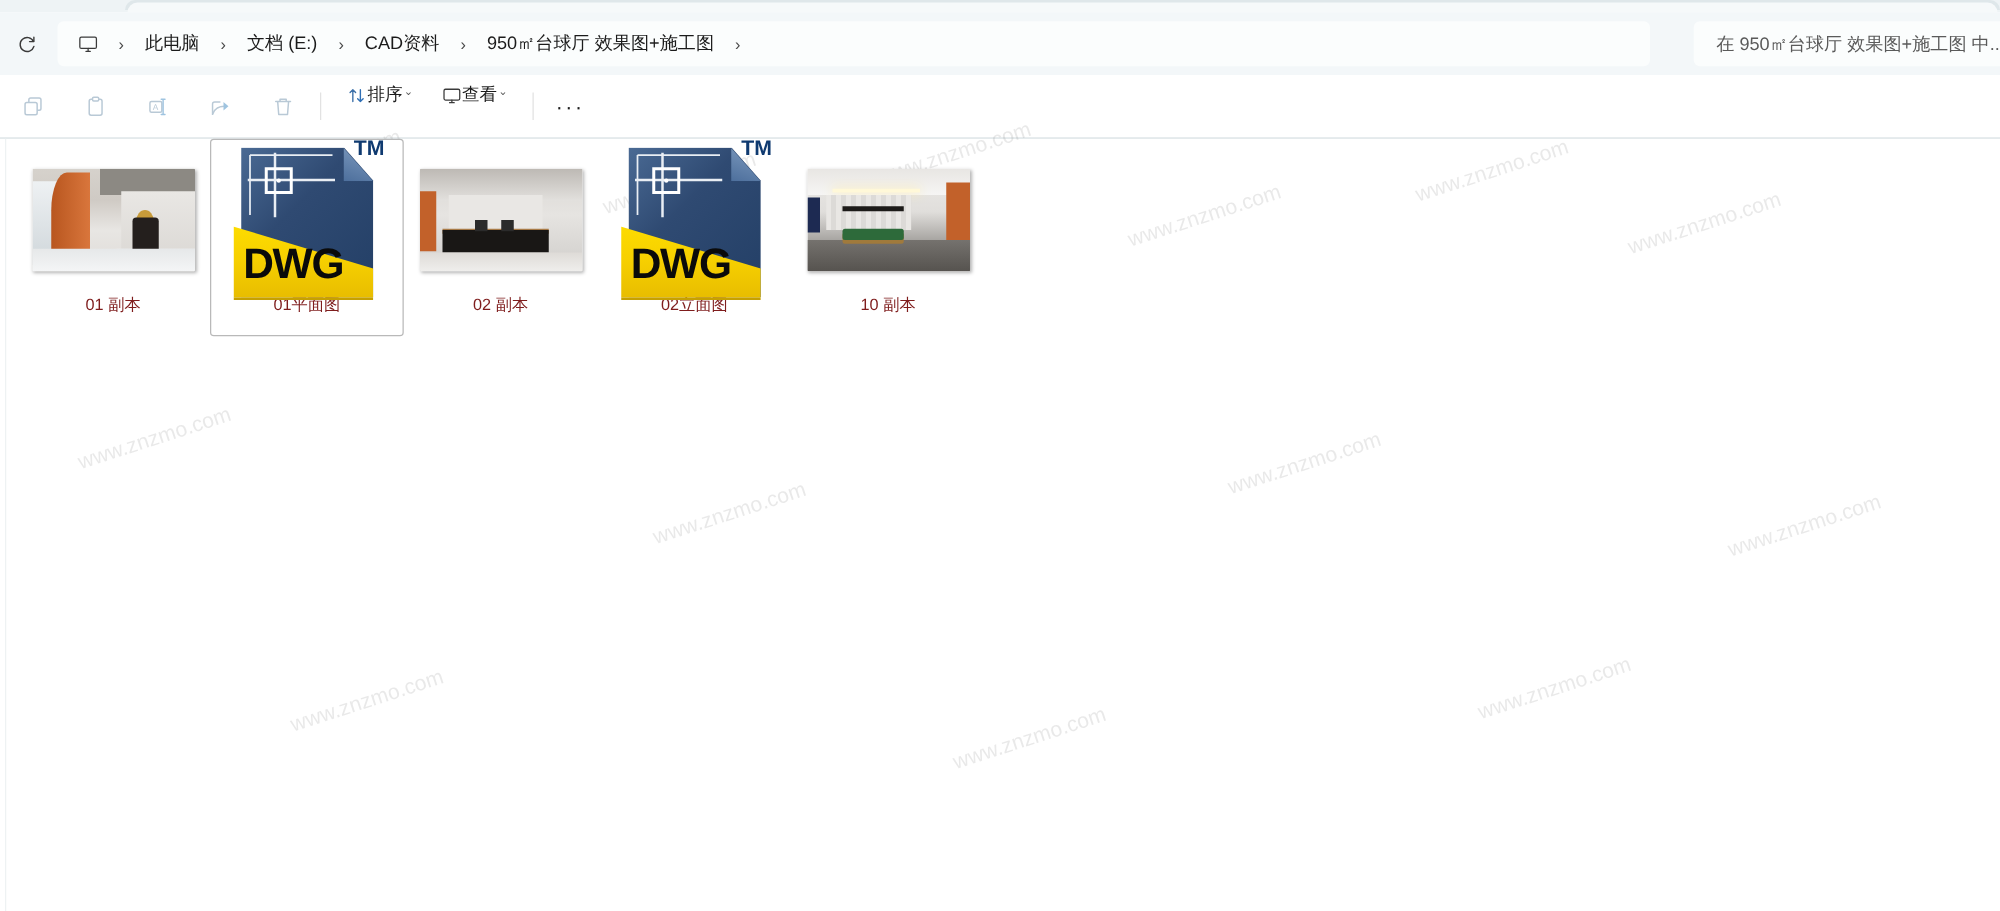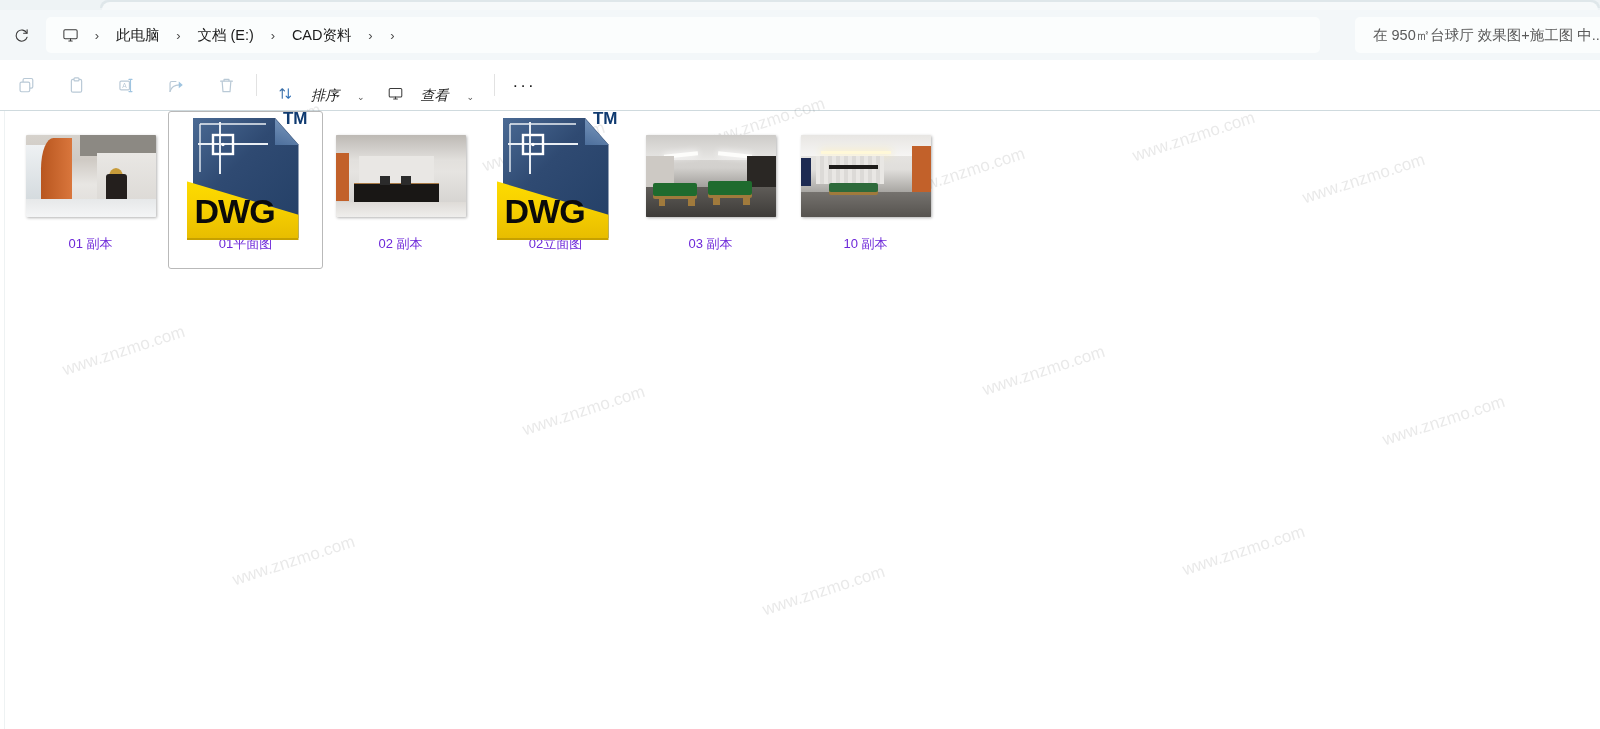--- a/index.html
+++ b/index.html
@@ -72,22 +72,22 @@
   .cmd-icon-btn {
     width: 42px; height: 34px; margin-left: 8px;
     display: flex; align-items: center; justify-content: center;
     border-radius: 5px; cursor: pointer;
   }
   .cmd-icon-btn:first-child { margin-left: 5px; }
   .cmd-divider {
     width: 1px; height: 22px; background: #e2e2e2; margin: 0 9px;
   }
   .cmd-text-btn {
-    height: 34px; display: flex; align-items: flex-end; gap: 17px;
-    padding: 0 11px; border-radius: 5px; cursor: pointer; font-style: italic;
+    height: 34px; display: flex; align-items: flex-start; gap: 0;
+    padding: 0 11px; border-radius: 5px; cursor: pointer;
   }
   .cmd-text-btn .lbl { font-size: 14px; color: #1b1b1b; line-height: 1; }
   .cmd-text-btn .chev { font-size: 9px; color: #555; margin-left: 1px; }
   .cmd-more {
     width: 40px; height: 34px; display: flex; align-items: center;
     justify-content: center; border-radius: 5px; cursor: pointer;
     letter-spacing: 2px; font-size: 17px; color: #1b1b1b; line-height: 1;
   }
 
   
@@ -122,21 +122,21 @@
   .thumb-wrap {
     height: 112px; width: 148px; display: flex;
     align-items: center; justify-content: center;
   }
   .thumb-photo {
     width: 130px; height: 82px; border-radius: 1px;
     box-shadow: 1px 1px 3px rgba(0,0,0,0.30);
     position: relative; overflow: hidden;
   }
   .cell-label {
-    font-size: 13px; color: #6d28d9; margin-top: 4px;
+    font-size: 13px; color: #7f1d1d; margin-top: 4px;
     white-space: nowrap; line-height: 1.2;
   }
 
   
   .dwg-icon { position: relative; width: 118px; height: 128px; }
   .dwg-sheet {
     position: absolute; left: 6px; top: 6px; width: 106px; height: 120px;
     background: linear-gradient(135deg, #4a6a94 0%, #2f4a72 40%, #233f66 100%);
     clip-path: polygon(0 0, 78% 0, 100% 22%, 100% 100%, 0 100%);
   }
@@ -310,20 +310,21 @@
           <path d="M8 16.6h4M10 13.8v2.8" stroke="#3a3a3a" stroke-width="1.2" stroke-linecap="round"></path>
         </svg>
       </span>
       <span class="crumb-sep">›</span>
       <span class="crumb">此电脑</span>
       <span class="crumb-sep">›</span>
       <span class="crumb">文档 (E:)</span>
       <span class="crumb-sep">›</span>
       <span class="crumb">CAD资料</span>
       <span class="crumb-sep">›</span>
+      <span class="crumb">950㎡台球厅 效果图+施工图</span>
       <span class="crumb-sep">›</span>
     </div>
 
     <div class="searchbox">
       <span class="ph">在 950㎡台球厅 效果图+施工图 中...</span>
     </div>
   </div>
 
   <div class="cmdbar">
 
@@ -481,41 +482,20 @@
               <circle cx="25" cy="22.5" r="1.7" fill="#ffffff"></circle>
             </svg>
             <div class="dwg-band"></div>
             <div class="dwg-text">DWG</div>
             <div class="dwg-tm">TM</div>
           </div>
         </div>
         <div class="cell-label">02立面图</div>
       </div>
 
-      <div class="cell">
-        <div class="thumb-wrap">
-          <div class="thumb-photo">
-            <div class="scene sbil">
-              <div class="ceil"></div>
-                <div class="lightA"></div>
-                <div class="lightB"></div>
-              <div class="wallL"></div>
-                <div class="wallR"></div>
-                <div class="floor"></div>
-              <div class="legA"></div>
-                <div class="legB"></div>
-                <div class="legC"></div>
-                <div class="legD"></div>
-              <div class="tblA"></div>
-                <div class="tblB"></div>
-            </div>
-          </div>
-        </div>
-        <div class="cell-label">03 副本</div>
-      </div>
 
 
 
 
       <div class="cell">
         <div class="thumb-wrap">
           <div class="thumb-photo">
             <div class="scene s10">
               <div class="ceil"></div>
                 <div class="cove"></div>

